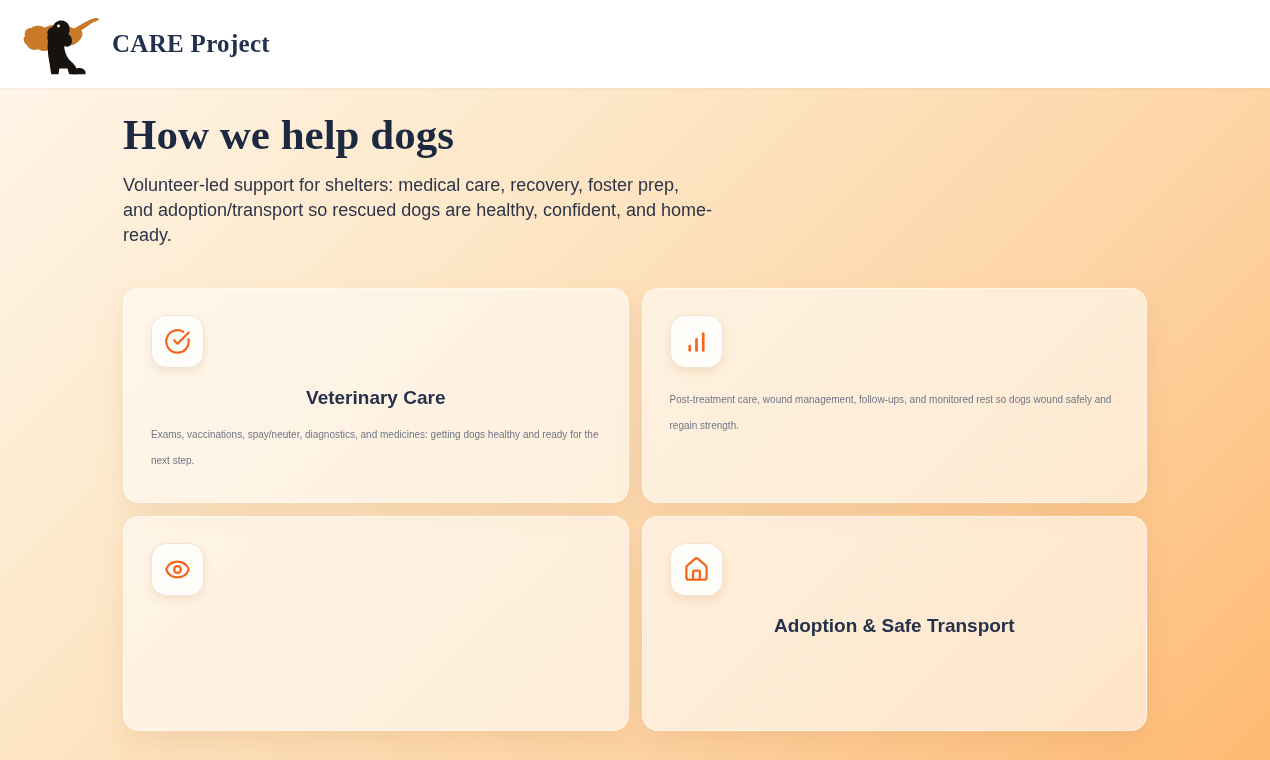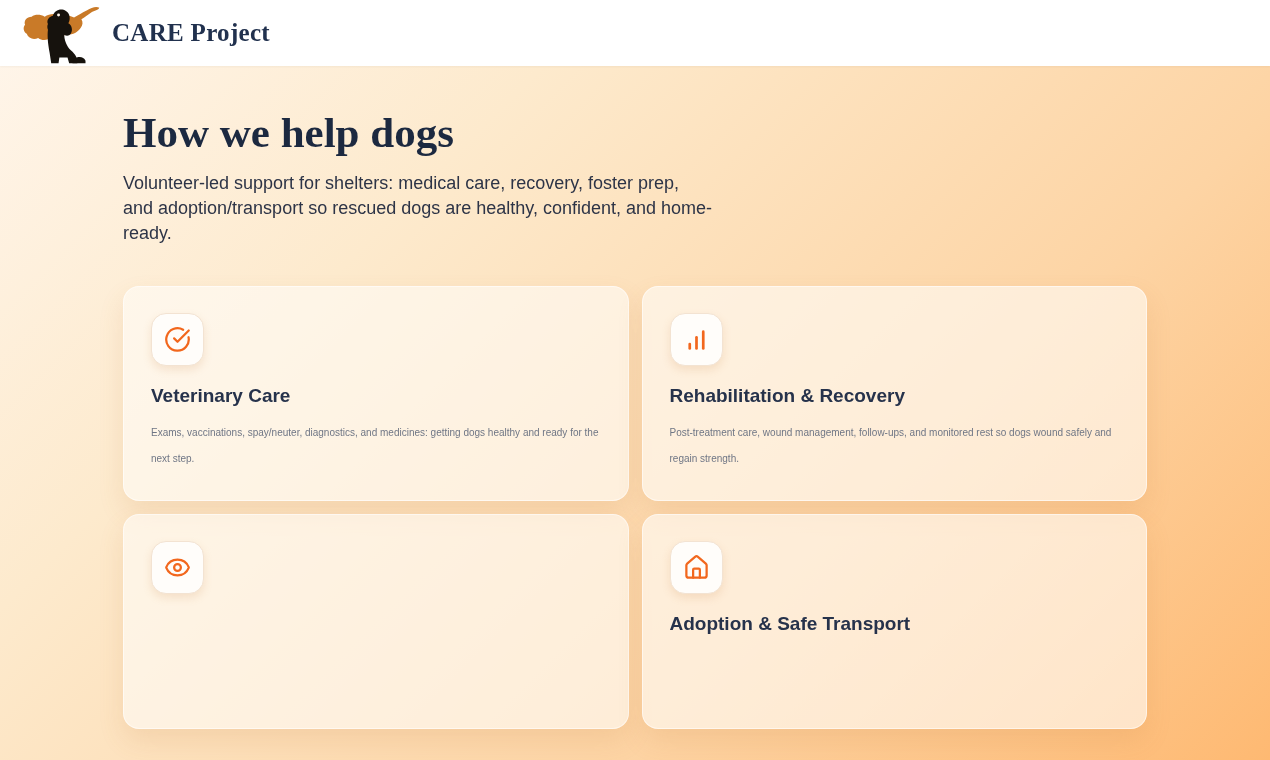--- a/index.html
+++ b/index.html
@@ -7,21 +7,21 @@
   body {
     width: 1270px;
     height: 760px;
     overflow: hidden;
     font-family: "Liberation Sans", sans-serif;
     background: linear-gradient(135deg, #fff6ec 0%, #fdeacd 30%, #fdd4a4 68%, #feb972 100%);
   }
 
   
   .site-header {
-    height: 66px;
+    height: 88px;
     background: #ffffff;
     display: flex;
     align-items: center;
     padding: 0 20px;
     box-shadow: 0 1px 2px rgba(0,0,0,0.04);
     text-align: center;
   }
   .brand {
     display: flex;
     align-items: center;
@@ -32,21 +32,21 @@
   .brand-name {
     font-family: "Liberation Serif", serif;
     font-weight: 700;
     font-size: 25px;
     letter-spacing: 0.3px;
     color: #21314e;
   }
 
   
   .main {
-    padding: 44px 123px 0 123px;
+    padding: 24px 123px 0 123px;
   }
   .hero-title {
     margin: 0 0 16px 0;
     font-family: "Liberation Serif", serif;
     font-weight: 700;
     font-size: 43px;
     line-height: 1.05;
     color: #1c2940;
   }
   .hero-subtitle {
@@ -81,20 +81,21 @@
     align-items: center;
     justify-content: center;
     margin-bottom: 19px;
   }
   .icon-tile svg { width: 27px; height: 27px; }
   .card-title {
     margin: 0 0 13px 0;
     font-size: 19px;
     font-weight: 700;
     color: #26324b;
+    text-align: center;
   }
   .card-desc {
     margin: 0;
     font-size: 10px;
     line-height: 26px;
     color: #6f7685;
   }
 </style>
 </head>
 <body>
@@ -145,21 +146,20 @@
     </div>
 
     <div class="card">
       <div class="icon-tile">
         <svg viewBox="0 0 24 24" fill="none" stroke="#f2671d" stroke-width="2.4" stroke-linecap="round" stroke-linejoin="round">
           <line x1="6" y1="20" x2="6" y2="16"></line>
           <line x1="12" y1="20" x2="12" y2="10"></line>
           <line x1="18" y1="20" x2="18" y2="5"></line>
         </svg>
       </div>
-      <h3 class="card-title">Rehabilitation &amp; Recovery</h3>
       <p class="card-desc">Post-treatment care, wound management, follow-ups, and monitored rest so dogs wound safely and regain strength.</p>
     </div>
 
     <div class="card">
       <div class="icon-tile">
         <svg viewBox="0 0 24 24" fill="none" stroke="#f2671d" stroke-width="2" stroke-linecap="round" stroke-linejoin="round">
           <path d="M2.062 12.348a1 1 0 0 1 0-.696 10.75 10.75 0 0 1 19.876 0 1 1 0 0 1 0 .696 10.75 10.75 0 0 1-19.876 0"></path>
           <circle cx="12" cy="12" r="3"></circle>
         </svg>
       </div>

